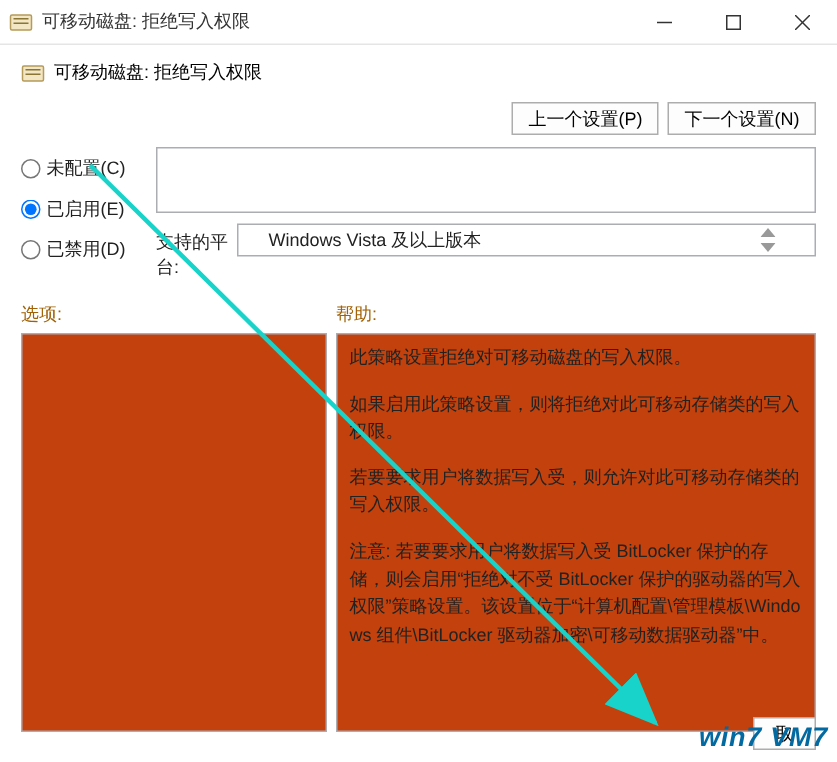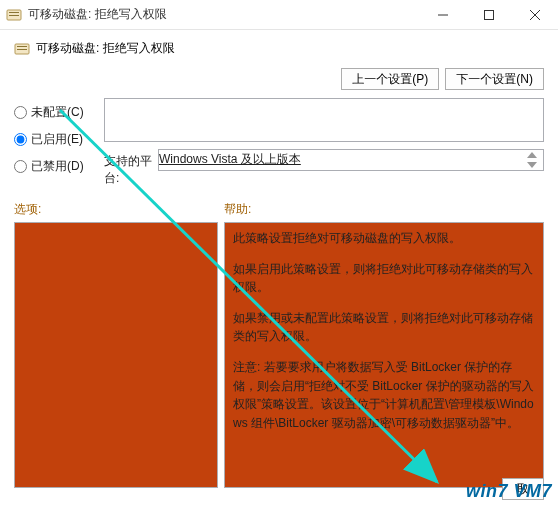--- a/index.html
+++ b/index.html
@@ -95,24 +95,23 @@
     font-family: inherit;
     font-size: 12px;
     resize: none;
     overflow-y: scroll;
   }
   .platform-box {
     width: 100%;
     height: 22px;
     border: 1px solid #abadb3;
     background: #fff;
-    padding: 2px 0;
-    display:flex; align-items:flex-end; justify-content:space-between;
+    padding: 2px 20px;
+    display:flex; align-items:center; justify-content:space-between;
     color:#222;
-    text-decoration:underline;
   }
   .platform-scroll {
     width: 16px; height: 100%;
     display: flex; flex-direction: column; justify-content: space-between;
     color:#666;
   }
 
   .split-labels {
     display: flex;
     margin-top: 14px;
@@ -261,21 +260,21 @@
   <div class="split-labels">
     <div class="left-label">选项:</div>
     <div>帮助:</div>
   </div>
 
   <div class="split-panes">
     <div class="pane left"></div>
     <div class="pane right">
       <p class="help-p">此策略设置拒绝对可移动磁盘的写入权限。</p>
       <p class="help-p">如果启用此策略设置，则将拒绝对此可移动存储类的写入权限。</p>
-      <p class="help-p">如果禁用或未配置此策略设置，则将拒绝对此可移动存储类的写入权限。</p>
+      <p class="help-p">若要要求用户将数据写入受，则允许对此可移动存储类的写入权限。</p>
       <p class="help-p">注意: 若要要求用户将数据写入受 BitLocker 保护的存储，则会启用“拒绝对不受 BitLocker 保护的驱动器的写入权限”策略设置。该设置位于“计算机配置\管理模板\Windows 组件\BitLocker 驱动器加密\可移动数据驱动器”中。</p>
     </div>
   </div>
 </div>
 
 <div class="footer">
   <button class="btn cut">取</button>
 </div>
 
 <svg class="annotation-arrow" viewBox="0 0 558 508">

